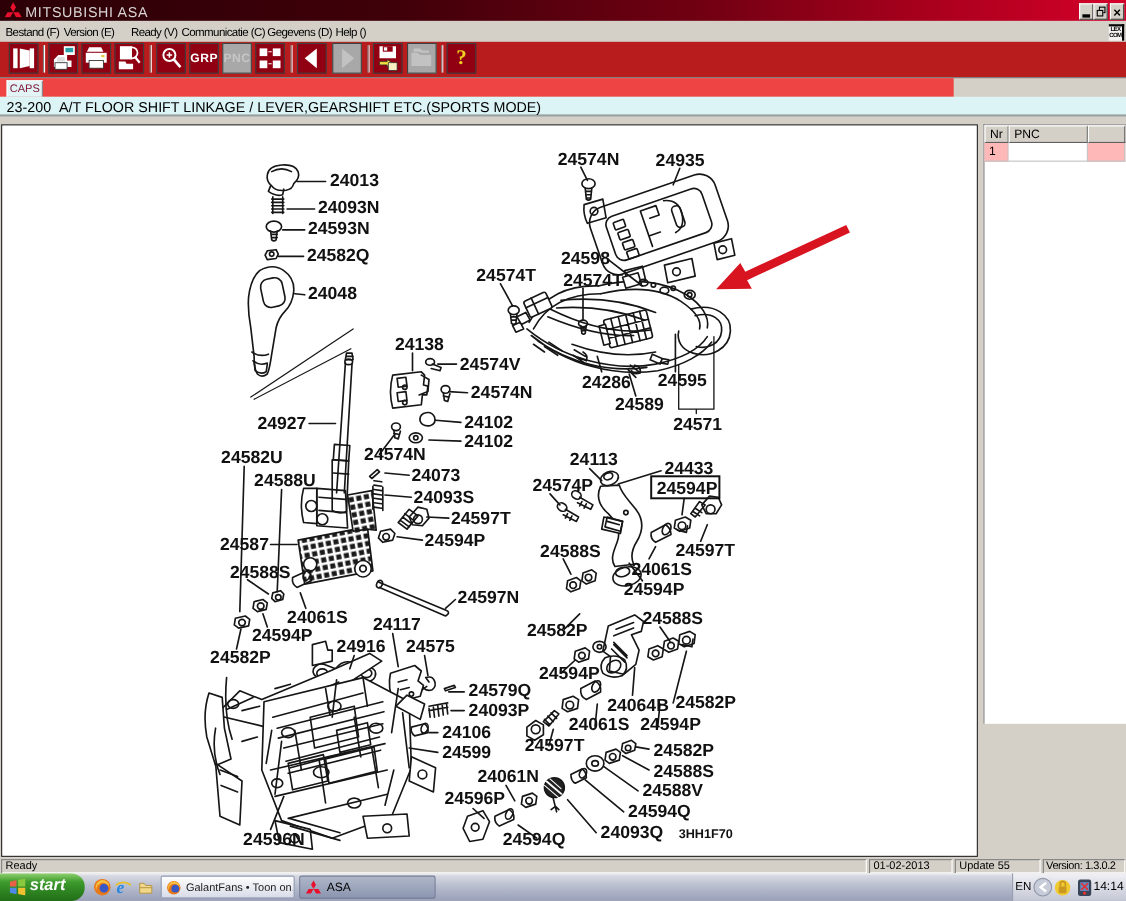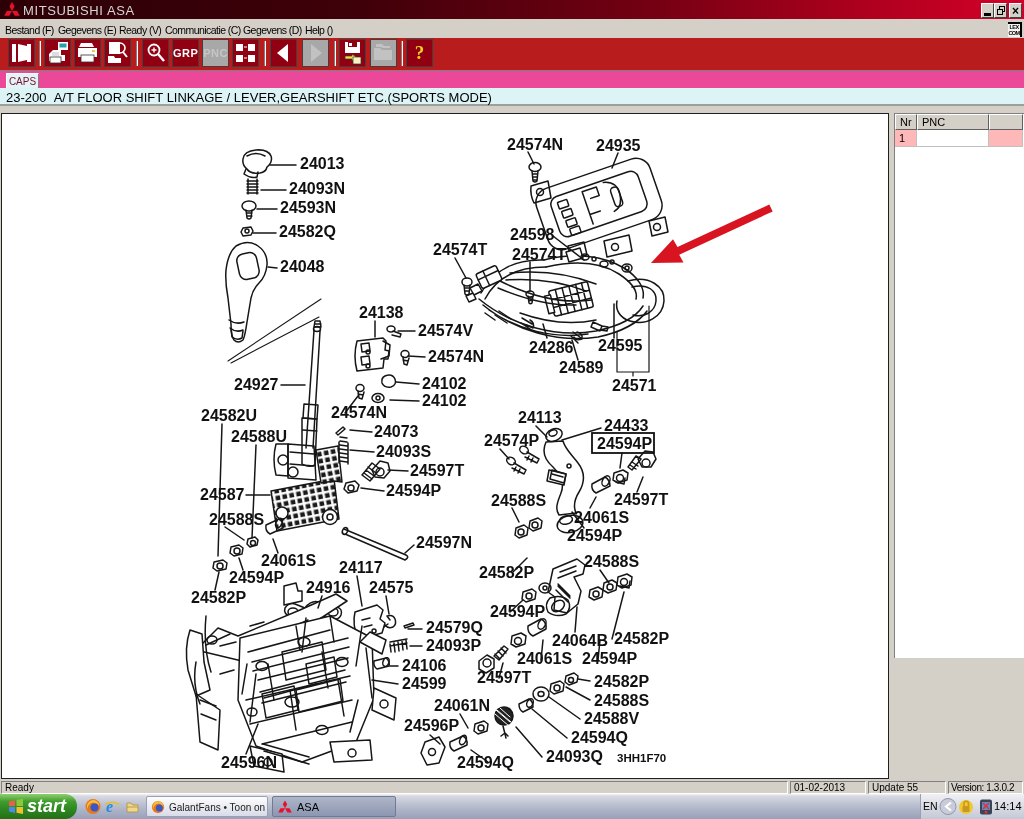--- a/index.html
+++ b/index.html
@@ -5,60 +5,60 @@
 html,body{width:1024px;height:819px;overflow:hidden;font-family:"Liberation Sans",sans-serif;background:#d4d0c8}
 .abs{position:absolute}
 #titlebar{left:0;top:0;width:1024px;height:19px;background:linear-gradient(to right,#2c0006 0%,#3f0009 35%,#700012 62%,#a8001c 82%,#d4002a 100%);color:#e6e2e2;font-size:13px;font-weight:bold}
 #titletxt{position:absolute;left:23px;top:3px;letter-spacing:0.6px;font-weight:normal;color:#d8d4d4;font-size:13px}
 .winbtn{position:absolute;top:3px;width:14px;height:14px;background:#d4d0c8;border:1px solid;border-color:#fff #404040 #404040 #fff;font-size:9px;text-align:center;line-height:12px;color:#000;font-weight:bold}
 #menubar{left:0;top:19px;width:1024px;height:19px;background:#d4d0c8;font-size:10.5px;color:#000;letter-spacing:-0.55px}
 #menubar span{position:absolute;top:5px}
 #toolbar{left:0;top:38px;width:1024px;height:33px;background:#b91c1c;border-bottom:1px solid #808080}
 .tbtn{position:absolute;top:1px;width:27px;height:28px;background:#900012;border:1px solid #404040}
 .tbtn.dis{background:#a8a8a8}
-#tabrow{left:0;top:71px;width:1024px;height:17px;background:#ec4899}
+#tabrow{left:0;top:71px;width:867px;height:17px;background:#ef4444}
 #capstab{position:absolute;left:6px;top:2px;width:33px;height:15px;background:#e2f4f6;border:1px solid #808080;border-bottom:none;border-top:1px solid #fff;border-left:1px solid #fff;color:#7c1030;font-size:10px;text-align:center;line-height:15px}
 #combo{position:absolute;left:761px;top:1px;width:261px;height:16px;background:#e4e2dd;border:1px solid;border-color:#808080 #fff #fff #808080;font-size:11px;color:#000}
 #combotxt{position:absolute;left:4px;top:1px}
 #combobtn{position:absolute;right:1px;top:1px;width:15px;height:12px;background:#d4d0c8;border:1px solid;border-color:#fff #404040 #404040 #fff}
 #cyanbar{left:0;top:88px;width:1024px;height:18px;background:#dcf4f6;border-bottom:2px solid #9aa0a0;font-size:13px;color:#000}
 #cyantxt{position:absolute;left:6px;top:2px}
 #mainbg{left:0;top:108px;width:1024px;height:673px;background:#d4d0c8}
 #diagbox{left:1px;top:113px;width:888px;height:666px;background:#fff;border:1px solid #202020}
 #rpanel{left:890px;top:108px;width:134px;height:673px;background:#d4d0c8}
 #rtable{position:absolute;left:4px;top:5px;width:148px;height:545px;background:#fff;border-left:1px solid #808080;border-top:1px solid #808080}
 .hcell{position:absolute;top:0;height:16px;background:#d4d0c8;border:1px solid;border-color:#fff #606060 #606060 #fff;font-size:11px;color:#000;padding-left:4px;line-height:14px}
 .pcell{position:absolute;top:16px;height:17px;background:#ffb8b8;font-size:11px;color:#000;padding-left:4px;line-height:16px;border-right:1px solid #c0c0c0;border-bottom:1px solid #c0c0c0}
 #pgpanel{position:absolute;left:0;top:551px;width:134px;height:122px;background:#d4d0c8;font-size:12px;color:#000}
 .pbtn{position:absolute;background:#d4d0c8;border:1px solid;border-color:#fff #505050 #505050 #fff;font-size:12px;text-align:center;color:#000}
 #statusbar{left:0;top:781px;width:1024px;height:13px;background:#d4d0c8;font-size:10px;color:#000}
 .sseg{position:absolute;top:0;height:13px;border:1px solid;border-color:#808080 #fff #fff #808080;padding:0 3px;line-height:11px}
 #taskbar{left:0;top:794px;width:1024px;height:25px;background:linear-gradient(to bottom,#f4f4f6 0%,#d8dae2 8%,#bdc2d2 40%,#aab0c4 70%,#9aa0b8 100%)}
-#startbtn{position:absolute;left:0;top:0;width:77px;height:25px;border-radius:0 12px 12px 0;background:linear-gradient(to bottom,#8ed06e 0%,#3f9c2e 30%,#2f8722 60%,#236e18 100%);color:#fff;font-size:18px;font-weight:bold;font-style:italic}
+#startbtn{position:absolute;left:0;top:0;width:77px;height:25px;border-radius:0 12px 12px 0;background:linear-gradient(to bottom,#8ed06e 0%,#3f9c2e 30%,#2f8722 60%,#236e18 100%);color:#fff;font-size:15px;font-weight:bold;font-style:italic}
 .taskbtn{position:absolute;top:2px;height:21px;font-size:11px;color:#000;border-radius:2px}
 #tray{position:absolute;right:0;top:0;width:104px;height:25px;background:linear-gradient(to bottom,#f0f0f4,#c4c8d6);border-left:1px solid #9aa0b0;font-size:11px}
 </style></head>
 <body>
 <div class="abs" id="titlebar">
     <span id="titletxt">MITSUBISHI ASA</span>
 <svg class="abs" style="left:4px;top:2px" width="16" height="14" viewBox="0 0 15 13">
       <path fill="#e8102c" d="M7.5 0 L9.9 4.2 L7.5 8.4 L5.1 4.2 Z M7.5 8.4 L12.3 8.4 L14.8 12.8 L10 12.8 Z M7.5 8.4 L2.7 8.4 L0.2 12.8 L5 12.8 Z"></path>
     </svg>
 <div class="winbtn" style="right:30px;width:13px;height:15px">
       <div class="abs" style="left:2px;top:9px;width:7px;height:3px;background:#000"></div>
     </div>
 <div class="winbtn" style="right:17px;width:13px;height:15px">
       <div class="abs" style="left:4px;top:2px;width:6px;height:6px;border:1.5px solid #000"></div>
       <div class="abs" style="left:2px;top:5px;width:6px;height:6px;border:1.5px solid #000;background:#d4d0c8"></div>
     </div>
 <div class="winbtn" style="right:2px;width:13px;height:15px;font-size:12px;line-height:14px;font-weight:900">×</div>
 </div>
 <div class="abs" id="menubar">
 <span style="left:5px">Bestand (F)</span>
-    <span style="left:58px">Gegevens (E)</span>
+    <span style="left:58px">Version (E)</span>
     <span style="left:119px">Ready (V)</span>
     <span style="left:165px">Communicatie (C)</span>
     <span style="left:243px">Gegevens (D)</span>
     <span style="left:305px">Help ()</span>
     <div class="abs" style="left:1008px;top:3px;width:14px;height:15px;border-top:2px solid #000;border-right:2px solid #000;font-size:5.5px;font-weight:bold;line-height:6px;text-align:center;color:#000;background:#f4f2f0">LEX<br>COM</div>
 </div>
 <div class="abs" id="toolbar">
     <div class="abs" style="left:39px;top:3px;width:2px;height:25px;border-left:1px solid #808080;border-right:1px solid #fff"></div>
     <div class="abs" style="left:136px;top:3px;width:2px;height:25px;border-left:1px solid #808080;border-right:1px solid #fff"></div>
     <div class="abs" style="left:264px;top:3px;width:2px;height:25px;border-left:1px solid #808080;border-right:1px solid #fff"></div>

